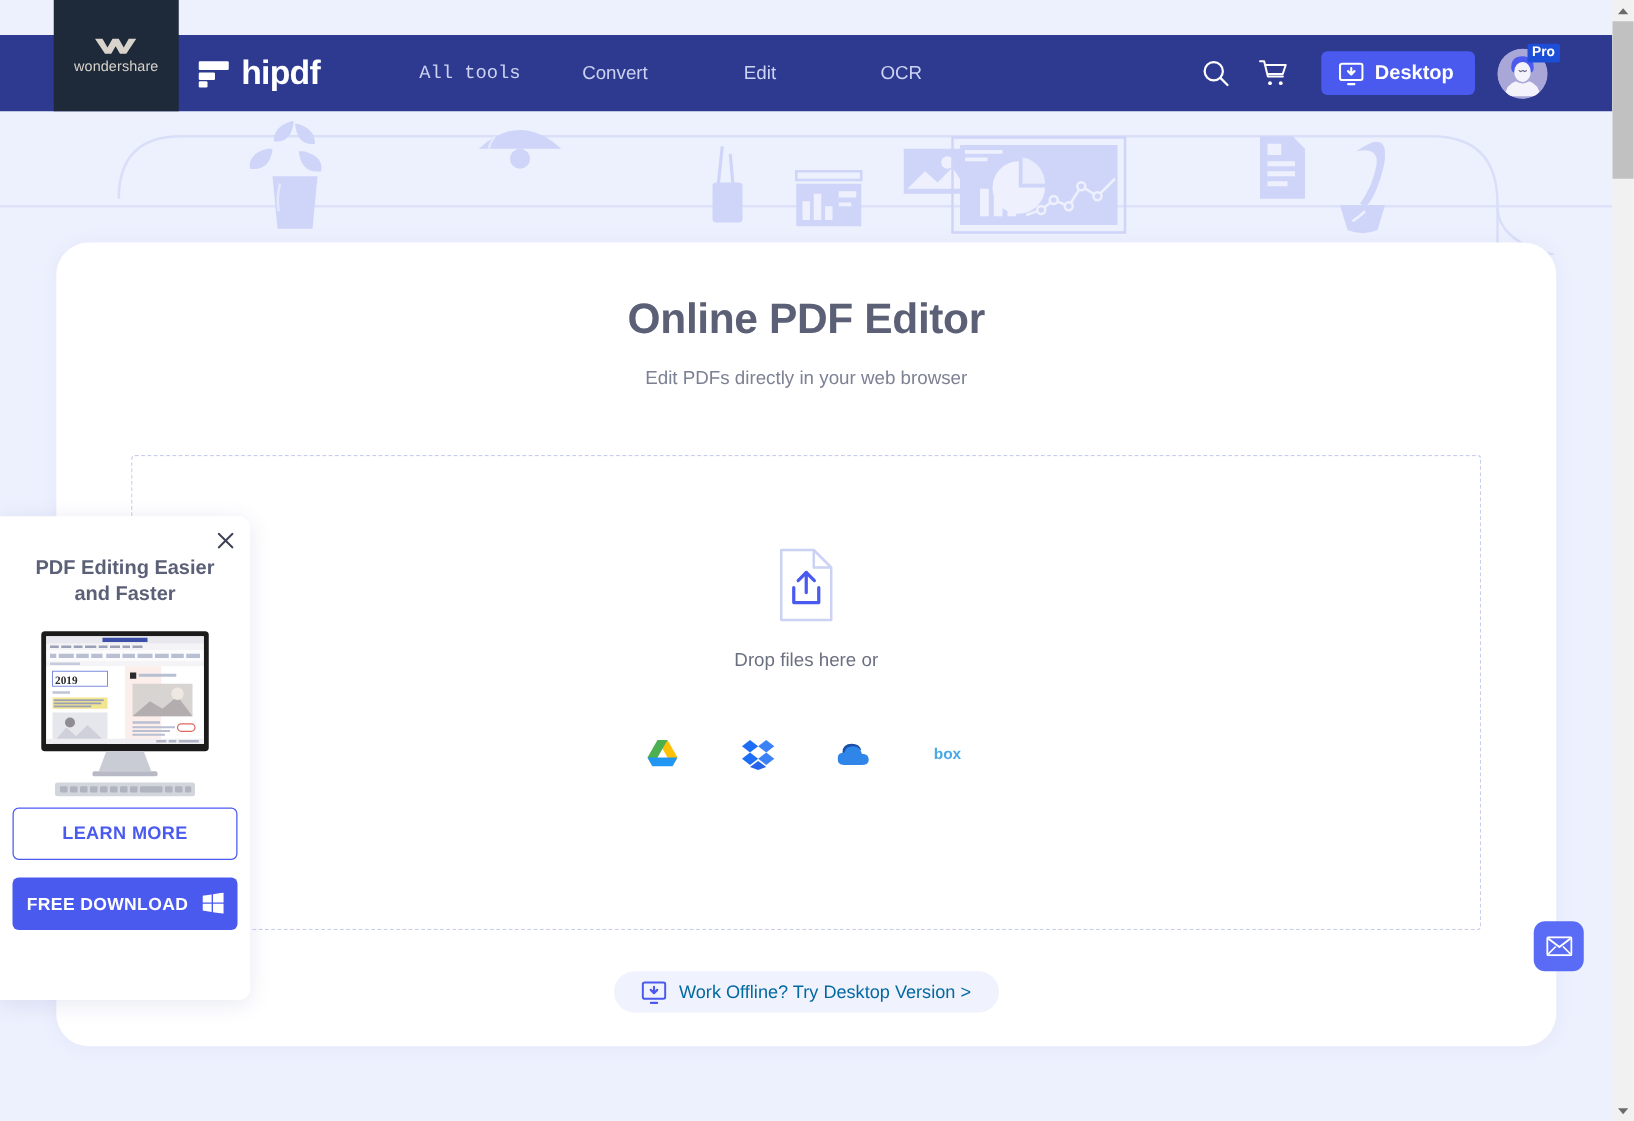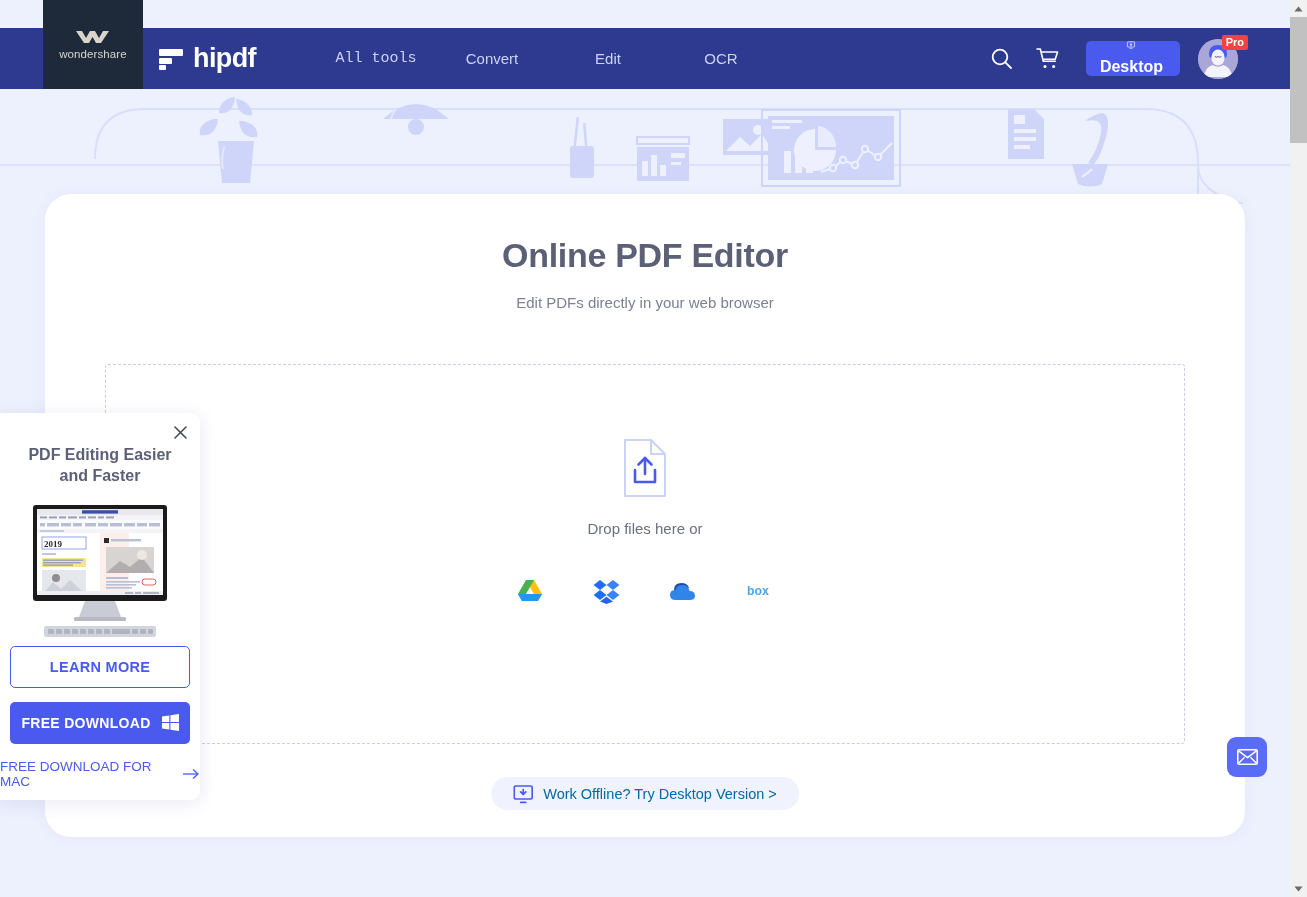--- a/index.html
+++ b/index.html
@@ -120,39 +120,38 @@
     display: flex;
     align-items: center;
     gap: 9px;
     padding: 0 17px 0 14px;
     margin-left: 15px;
     font-size: 16px;
     font-weight: bold;
     cursor: pointer;
     border: none;
     font-family: "Liberation Sans", sans-serif;
-    flex-direction: column;
   }
   .avatar-wrap {
     position: relative;
     margin-left: 18px;
     width: 40px; height: 40px;
     cursor: pointer;
   }
   .avatar-circle {
     width: 40px; height: 40px;
     border-radius: 50%;
     background: #a9a6d8;
     overflow: hidden;
     position: relative;
   }
   .pro-badge {
     position: absolute;
     right: -10px; top: -4px;
-    background: #ef4444;
+    background: #1d4ed8;
     color: #fff;
     font-size: 11px;
     font-weight: bold;
     padding: 1px 4px 2px;
     border-radius: 2px;
     line-height: 1.1;
   }
 
   
   .deco {
@@ -216,21 +215,21 @@
     color: #fff;
     border: none;
     border-radius: 4px;
     font-size: 15.5px;
     font-weight: bold;
     letter-spacing: .5px;
     cursor: pointer;
     font-family: "Liberation Sans", sans-serif;
   }
   .cloud-row {
-    margin-top: 40px;
+    margin-top: 52px;
     display: flex;
     align-items: center;
     gap: 49px;
   }
   .cloud-btn {
     width: 28px; height: 28px;
     display: flex; align-items: center; justify-content: center;
     cursor: pointer;
   }
 
@@ -705,27 +704,20 @@
     <button class="promo-dl">
       <span>FREE DOWNLOAD</span>
       <svg width="17" height="17" viewBox="0 0 17 17">
         <path d="M0 2.6 L7.3 1.5 V8 H0z" fill="#ffffff"></path>
         <path d="M8.4 1.3 L17 0 V8 H8.4z" fill="#ffffff"></path>
         <path d="M0 9 H7.3 V15.5 L0 14.4z" fill="#ffffff"></path>
         <path d="M8.4 9 H17 V17 L8.4 15.7z" fill="#ffffff"></path>
       </svg>
     </button>
 
-    <div class="promo-mac">
-      <span>FREE DOWNLOAD FOR MAC</span>
-      <svg width="18" height="12" viewBox="0 0 18 12">
-        <line x1="0" y1="6" x2="15" y2="6" stroke="#4a5aef" stroke-width="1.4"></line>
-        <path d="M11 1.6 L16 6 L11 10.4" fill="none" stroke="#4a5aef" stroke-width="1.4" stroke-linecap="round" stroke-linejoin="round"></path>
-      </svg>
-    </div>
 
   </div>
 
   <div class="mail-fab">
     <svg width="21" height="16" viewBox="0 0 21 16">
       <rect x="0.8" y="0.8" width="19.4" height="14.4" rx="1.2" fill="none" stroke="#ffffff" stroke-width="1.6"></rect>
       <path d="M1.6 1.8 L10.5 8.6 L19.4 1.8" fill="none" stroke="#ffffff" stroke-width="1.6" stroke-linejoin="round"></path>
       <path d="M1.6 14.2 L7.6 8.2 M19.4 14.2 L13.4 8.2" fill="none" stroke="#ffffff" stroke-width="1.4"></path>
     </svg>
   </div>

